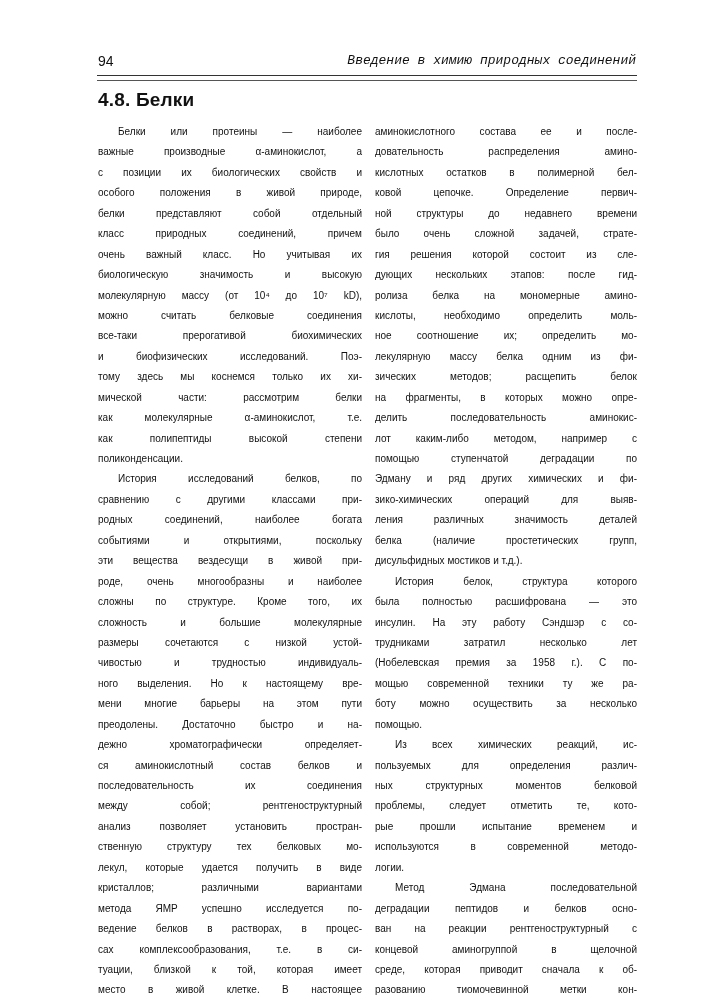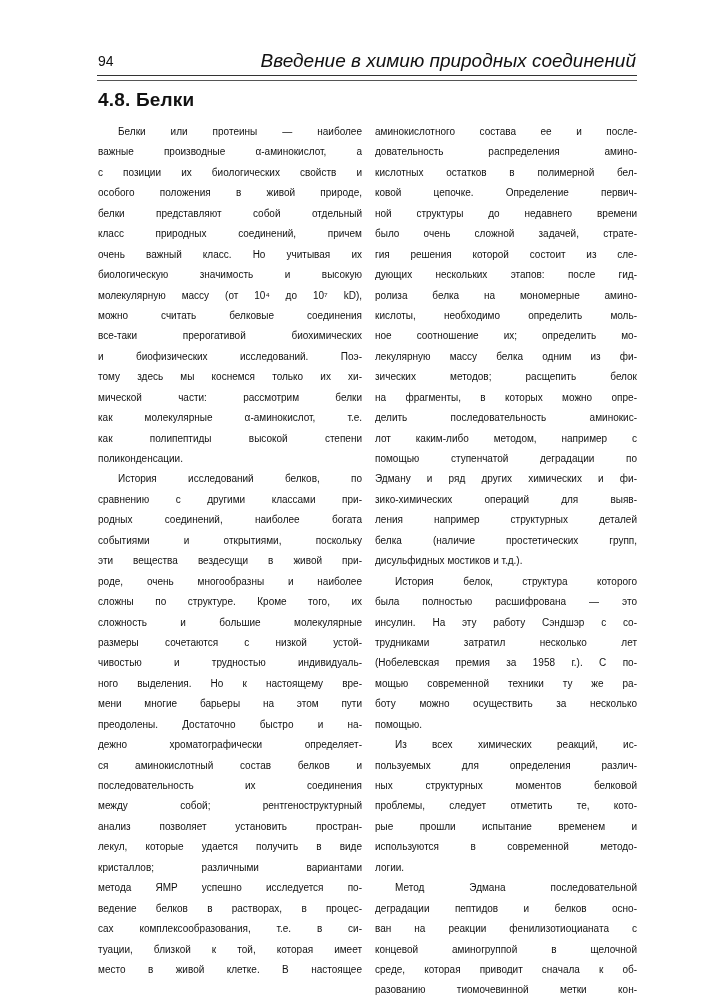--- a/index.html
+++ b/index.html
@@ -19,23 +19,23 @@
       position: absolute;
       left: 98px;
       top: 52px;
       font-size: 14px;
       line-height: 18px;
     }
     .running-header {
       position: absolute;
       right: 74px;
       top: 52px;
-      font-family: Liberation Sans, sans-serif;
+      font-family: Liberation Mono, monospace;
       font-style: italic;
-      font-size: 19px;
+      font-size: 13px;
       line-height: 18px;
     }
     .rule {
       position: absolute;
       left: 97px;
       width: 540px;
       height: 0;
       border-top: 1.4px solid #333333;
     }
     .rule-1 { top: 75px; }
@@ -114,20 +114,21 @@
       <span class="line">размеры сочетаются с низкой устой-</span>
       <span class="line">чивостью и трудностью индивидуаль-</span>
       <span class="line">ного выделения. Но к настоящему вре-</span>
       <span class="line">мени многие барьеры на этом пути</span>
       <span class="line">преодолены. Достаточно быстро и на-</span>
       <span class="line">дежно хроматографически определяет-</span>
       <span class="line">ся аминокислотный состав белков и</span>
       <span class="line">последовательность их соединения</span>
       <span class="line">между собой; рентгеноструктурный</span>
       <span class="line">анализ позволяет установить простран-</span>
+      <span class="line">ственную структуру тех белковых мо-</span>
       <span class="line">лекул, которые удается получить в виде</span>
       <span class="line">кристаллов; различными вариантами</span>
       <span class="line">метода ЯМР успешно исследуется по-</span>
       <span class="line">ведение белков в растворах, в процес-</span>
       <span class="line">сах комплексообразования, т.е. в си-</span>
       <span class="line">туации, близкой к той, которая имеет</span>
       <span class="line">место в живой клетке. В настоящее</span>
     </div>
   <div class="column col-right">
       <span class="line">аминокислотного состава ее и после-</span>
@@ -142,38 +143,38 @@
       <span class="line">кислоты, необходимо определить моль-</span>
       <span class="line">ное соотношение их; определить мо-</span>
       <span class="line">лекулярную массу белка одним из фи-</span>
       <span class="line">зических методов; расщепить белок</span>
       <span class="line">на фрагменты, в которых можно опре-</span>
       <span class="line">делить последовательность аминокис-</span>
       <span class="line">лот каким-либо методом, например с</span>
       <span class="line">помощью ступенчатой деградации по</span>
       <span class="line">Эдману и ряд других химических и фи-</span>
       <span class="line">зико-химических операций для выяв-</span>
-      <span class="line">ления например структурных деталей</span>
+      <span class="line">ления различных значимость деталей</span>
       <span class="line">белка (наличие простетических групп,</span>
       <span class="line last">дисульфидных мостиков и т.д.).</span>
       <span class="line indent">История белок, структура которого</span>
       <span class="line">была полностью расшифрована — это</span>
       <span class="line">инсулин. На эту работу Сэндшэр с со-</span>
       <span class="line">трудниками затратил несколько лет</span>
       <span class="line">(Нобелевская премия за 1958 г.). С по-</span>
       <span class="line">мощью современной техники ту же ра-</span>
       <span class="line">боту можно осуществить за несколько</span>
       <span class="line last">помощью.</span>
       <span class="line indent">Из всех химических реакций, ис-</span>
       <span class="line">пользуемых для определения различ-</span>
       <span class="line">ных структурных моментов белковой</span>
       <span class="line">проблемы, следует отметить те, кото-</span>
       <span class="line">рые прошли испытание временем и</span>
       <span class="line">используются в современной методо-</span>
       <span class="line last">логии.</span>
       <span class="line indent">Метод Эдмана последовательной</span>
       <span class="line">деградации пептидов и белков осно-</span>
-      <span class="line">ван на реакции фенилизотиоцианата с</span>
+      <span class="line">ван на реакции рентгеноструктурный с</span>
       <span class="line">концевой аминогруппой в щелочной</span>
       <span class="line">среде, которая приводит сначала к об-</span>
       <span class="line">разованию тиомочевинной метки кон-</span>
     </div>
 </div>
 
 </body></html>

